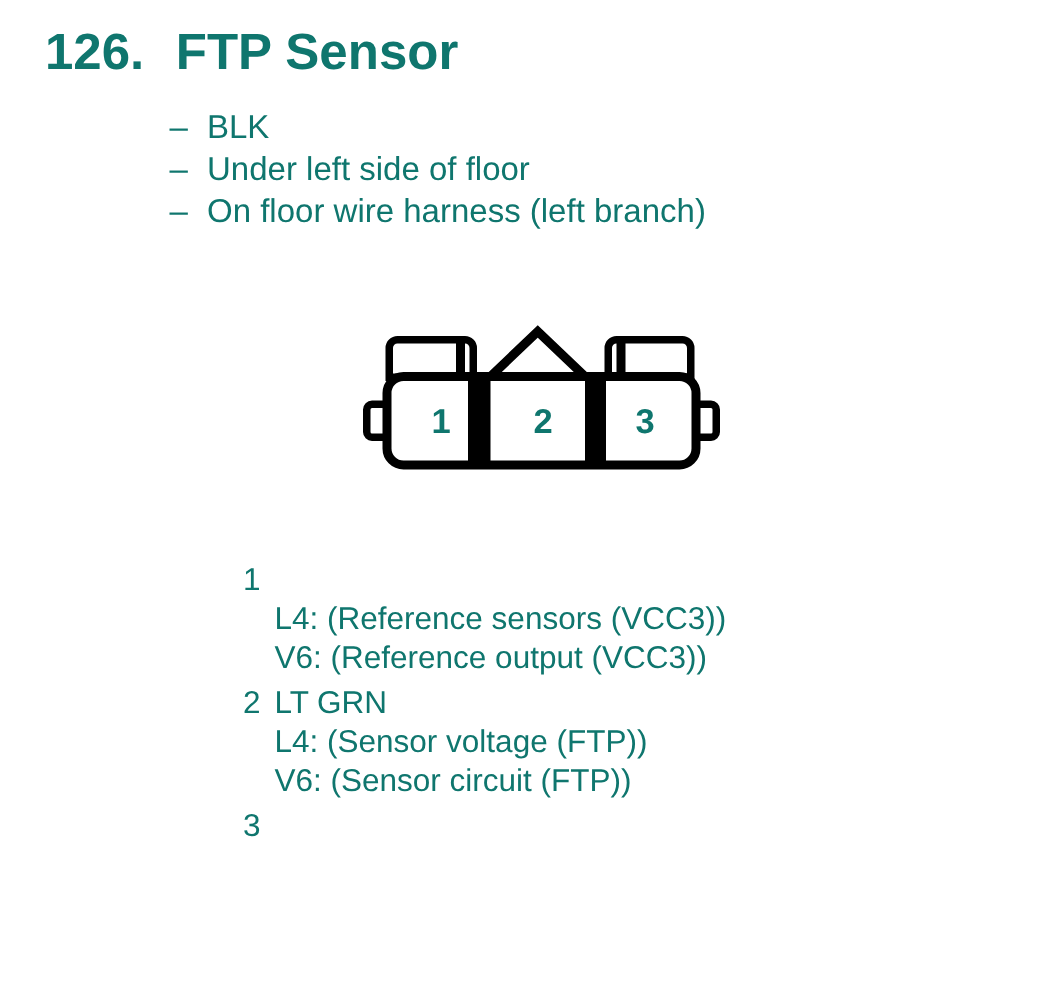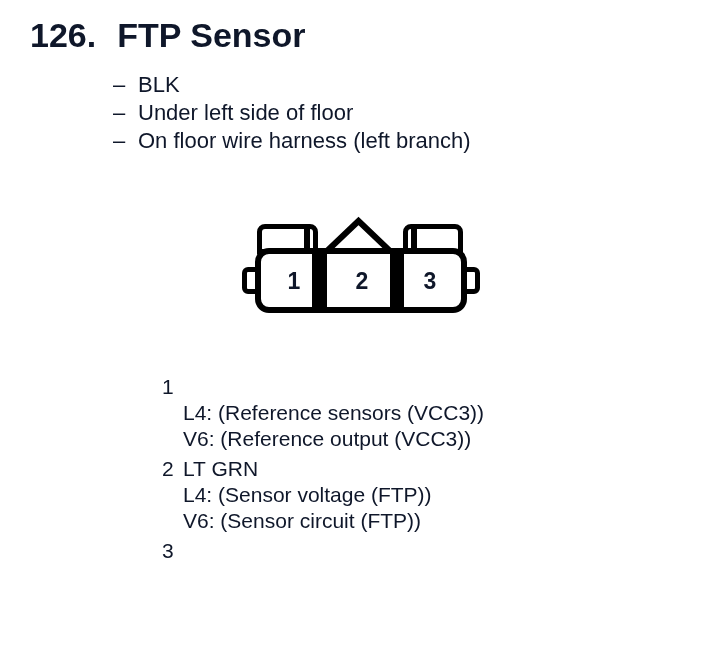--- a/index.html
+++ b/index.html
@@ -1,21 +1,21 @@
 <!DOCTYPE html>
 <html><head>
 <meta charset="utf-8">
 <style>
   html, body { margin: 0; padding: 0; background: #ffffff; }
   .page {
     position: relative;
     width: 564px;
     height: 666px;
     background: #ffffff;
-    color: #0f172a;
+    color: #0f766e;
     font-family: "Liberation Sans", sans-serif;
     overflow: hidden;
   }
 
   
   .title {
     position: absolute;
     left: 30px;
     top: 16px;
     font-size: 34px;

